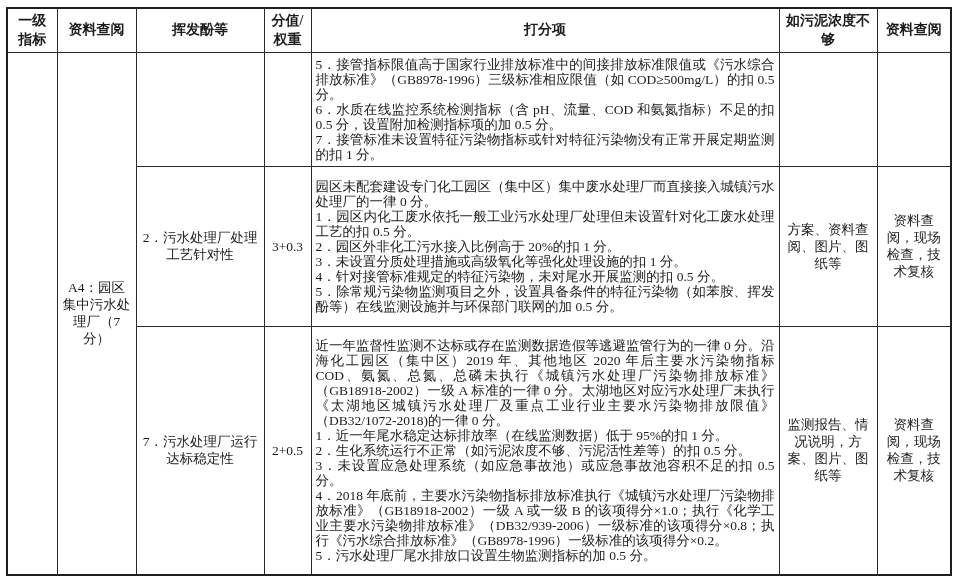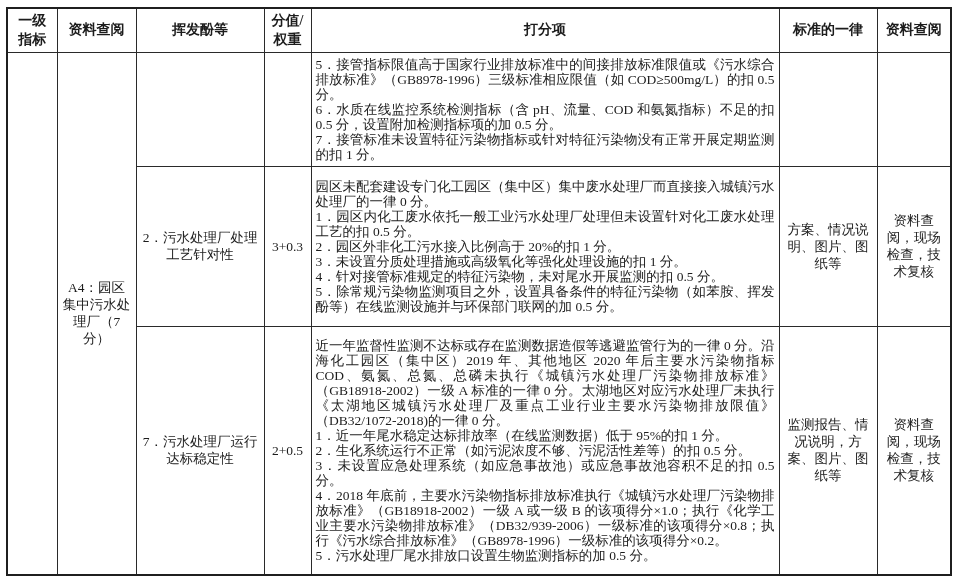--- a/index.html
+++ b/index.html
@@ -64,21 +64,21 @@
     </colgroup>
     <thead>
       <tr class="h-header">
         <th>一级
 指标</th>
         <th>资料查阅</th>
         <th>挥发酚等</th>
         <th>分值/
 权重</th>
         <th>打分项</th>
-        <th>标准的一律</th>
+        <th>如污泥浓度不够</th>
         <th>资料查阅</th>
       </tr>
     </thead>
     <tbody>
       <tr class="h-row1">
         <td class="cell-center" rowspan="3"></td>
         <td class="cell-center" rowspan="3">A4：园区集中污水处理厂（7分）</td>
         <td class="cell-center"></td>
         <td class="cell-center"></td>
         <td class="cell-score-items">5．接管指标限值高于国家行业排放标准中的间接排放标准限值或《污水综合排放标准》（GB8978-1996）三级标准相应限值（如 COD≥500mg/L）的扣 0.5 分。
@@ -89,21 +89,21 @@
       </tr>
       <tr class="h-row2">
         <td class="cell-center">2．污水处理厂处理工艺针对性</td>
         <td class="cell-center">3+0.3</td>
         <td class="cell-score-items">园区未配套建设专门化工园区（集中区）集中废水处理厂而直接接入城镇污水处理厂的一律 0 分。
 1．园区内化工废水依托一般工业污水处理厂处理但未设置针对化工废水处理工艺的扣 0.5 分。
 2．园区外非化工污水接入比例高于 20%的扣 1 分。
 3．未设置分质处理措施或高级氧化等强化处理设施的扣 1 分。
 4．针对接管标准规定的特征污染物，未对尾水开展监测的扣 0.5 分。
 5．除常规污染物监测项目之外，设置具备条件的特征污染物（如苯胺、挥发酚等）在线监测设施并与环保部门联网的加 0.5 分。</td>
-        <td class="cell-center">方案、情况说明、图片、图纸等</td>
+        <td class="cell-center">方案、资料查阅、图片、图纸等</td>
         <td class="cell-center">资料查阅，现场检查，技术复核</td>
       </tr>
       <tr class="h-row3">
         <td class="cell-center">7．污水处理厂运行达标稳定性</td>
         <td class="cell-center">2+0.5</td>
         <td class="cell-score-items">近一年监督性监测不达标或存在监测数据造假等逃避监管行为的一律 0 分。沿海化工园区（集中区）2019 年、其他地区 2020 年后主要水污染物指标 COD、氨氮、总氮、总磷未执行《城镇污水处理厂污染物排放标准》（GB18918-2002）一级 A 标准的一律 0 分。太湖地区对应污水处理厂未执行《太湖地区城镇污水处理厂及重点工业行业主要水污染物排放限值》（DB32/1072-2018)的一律 0 分。
 1．近一年尾水稳定达标排放率（在线监测数据）低于 95%的扣 1 分。
 2．生化系统运行不正常（如污泥浓度不够、污泥活性差等）的扣 0.5 分。
 3．未设置应急处理系统（如应急事故池）或应急事故池容积不足的扣 0.5 分。
 4．2018 年底前，主要水污染物指标排放标准执行《城镇污水处理厂污染物排放标准》（GB18918-2002）一级 A 或一级 B 的该项得分×1.0；执行《化学工业主要水污染物排放标准》（DB32/939-2006）一级标准的该项得分×0.8；执行《污水综合排放标准》（GB8978-1996）一级标准的该项得分×0.2。

